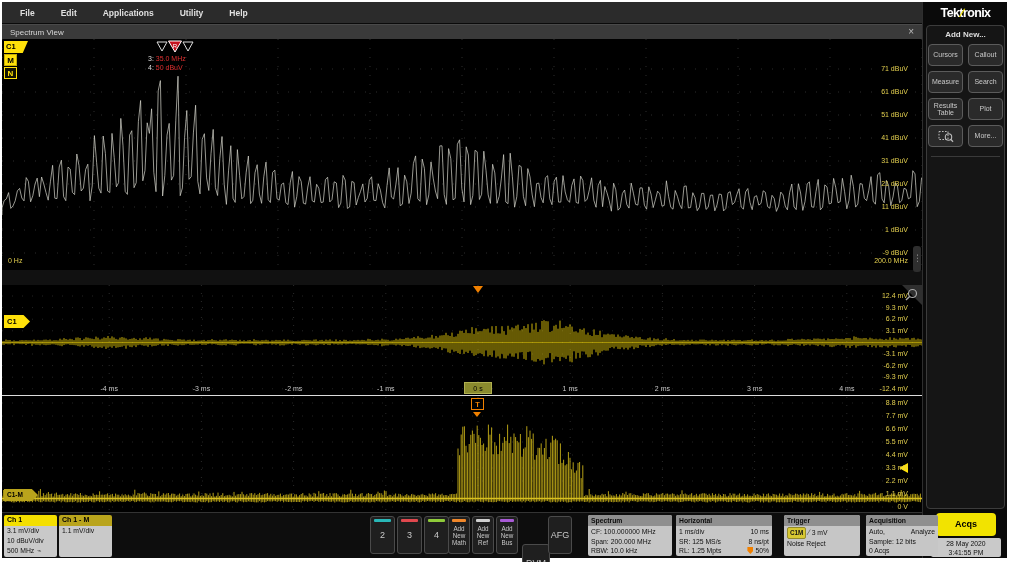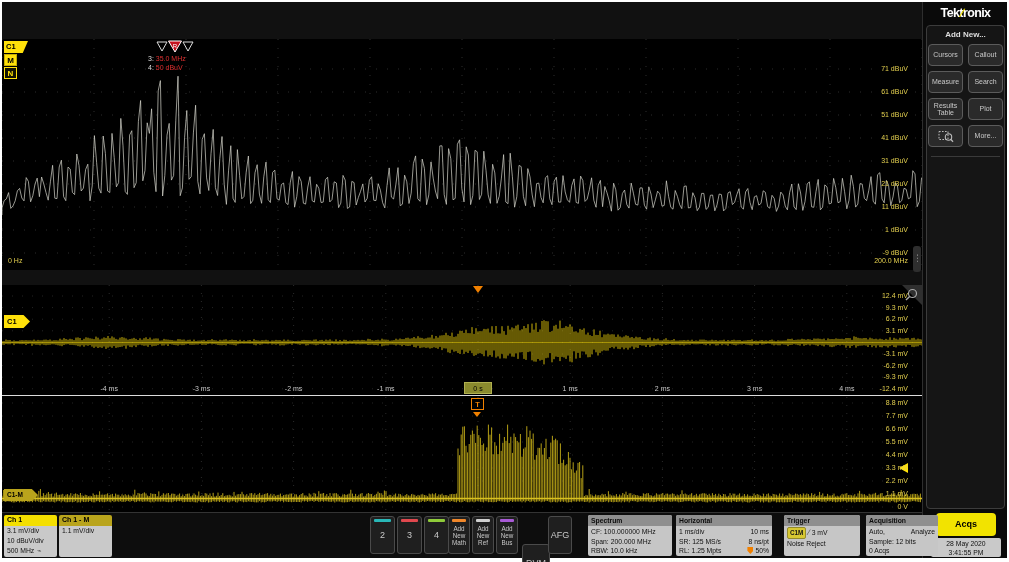--- a/index.html
+++ b/index.html
@@ -69,20 +69,27 @@
   .hrow{display:flex;justify-content:space-between}
   .trig-badge{display:inline-block;background:#d8c832;color:#111;font-size:6.3px;font-weight:bold;padding:0 2px;border-radius:2px;border:1px solid #938a2a}
   .edge{color:#444;font-size:8px;margin:0 2px}
   .trigpos-icon{display:inline-block;width:6px;height:7px;background:#f08000;clip-path:polygon(0 0,100% 0,100% 55%,50% 100%,0 55%);vertical-align:-1px;margin-right:2px}
 </style>
 </head>
 <body>
 
 <div id="app">
 
+  <div class="menubar" id="menubar">
+      <div class="menu-item">File</div>
+      <div class="menu-item">Edit</div>
+      <div class="menu-item">Applications</div>
+      <div class="menu-item">Utility</div>
+      <div class="menu-item">Help</div>
+    </div>
 
   <div class="sidebar">
     <div class="logo">
       <span>Tektronix</span>
       <span class="logo-slash">∕</span>
     </div>
     <div class="addnew">
       <div class="addnew-title">Add New...</div>
       <div class="sb-grid" id="sb-grid">
           <div class="sb-btn">Cursors</div>
@@ -103,20 +110,24 @@
       <div class="sb-divider"></div>
     </div>
     <div class="ready-btn">Acqs</div>
     <div class="datetime">
       <div>28 May 2020</div>
       <div>3:41:55 PM</div>
     </div>
   </div>
 
   <div class="spec-pane">
+    <div class="pane-title">
+      <span class="pane-title-text">Spectrum View</span>
+      <span class="pane-close">×</span>
+    </div>
     <div class="plot" id="spec-plot">
       <svg id="spec-svg" width="920" height="231" viewBox="0 0 920 231">
           <line x1="0" y1="30" x2="920" y2="30" stroke="#2c2c2c" stroke-width="1" stroke-dasharray="1,10"></line>
           <line x1="0" y1="53" x2="920" y2="53" stroke="#2c2c2c" stroke-width="1" stroke-dasharray="1,10"></line>
           <line x1="0" y1="76" x2="920" y2="76" stroke="#2c2c2c" stroke-width="1" stroke-dasharray="1,10"></line>
           <line x1="0" y1="99" x2="920" y2="99" stroke="#2c2c2c" stroke-width="1" stroke-dasharray="1,10"></line>
           <line x1="0" y1="122" x2="920" y2="122" stroke="#2c2c2c" stroke-width="1" stroke-dasharray="1,10"></line>
           <line x1="0" y1="145" x2="920" y2="145" stroke="#2c2c2c" stroke-width="1" stroke-dasharray="1,10"></line>
           <line x1="0" y1="168" x2="920" y2="168" stroke="#2c2c2c" stroke-width="1" stroke-dasharray="1,10"></line>
           <line x1="0" y1="191" x2="920" y2="191" stroke="#2c2c2c" stroke-width="1" stroke-dasharray="1,10"></line>

